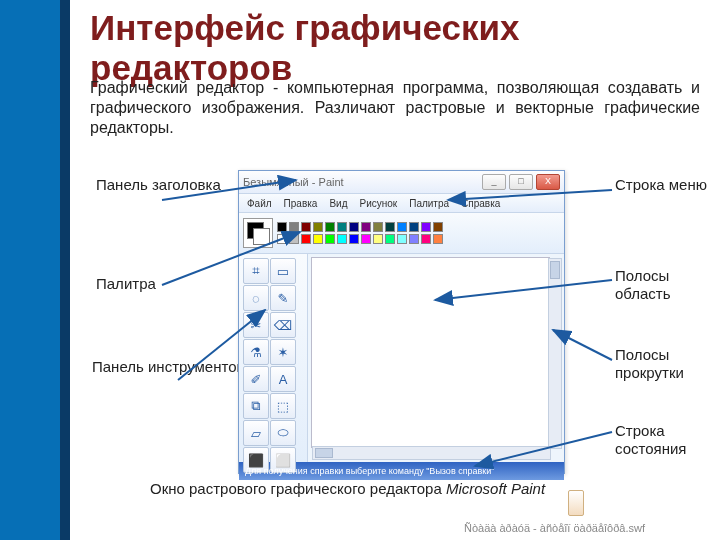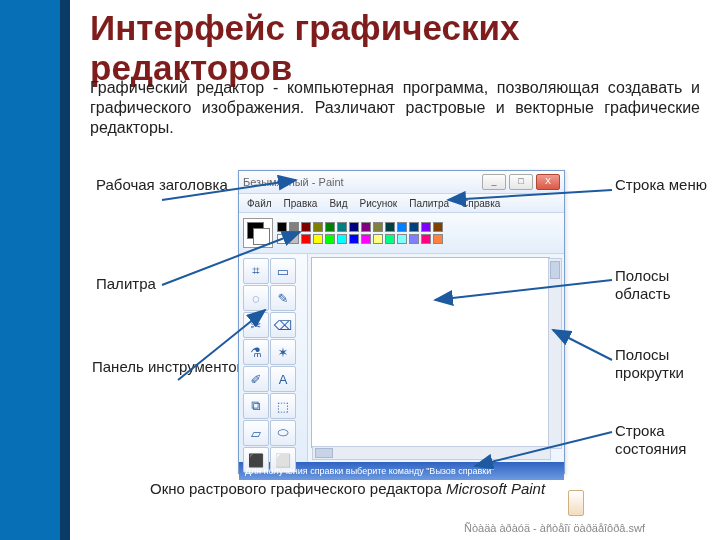--- a/index.html
+++ b/index.html
@@ -184,21 +184,21 @@
   svg.arrows { position:absolute; left:0; top:0; pointer-events:none; }
 </style>
 </head>
 <body>
 
 <div class="left-bar"></div>
 
 <div class="title">Интерфейс графических редакторов</div>
 <div class="desc">Графический редактор - компьютерная программа, позволяющая создавать и графического изображения. Различают растровые и векторные графические редакторы.</div>
 
-<div class="label" style="left:96px; top:176px;">Рабочая заголовка</div>
+<div class="label" style="left:96px; top:176px;">Панель заголовка</div>
 <div class="label" style="left:96px; top:275px;">Палитра</div>
 <div class="label" style="left:92px; top:358px;">Панель инструментов</div>
 
 <div class="label" style="left:615px; top:176px;text-align:center;">Строка меню</div>
 <div class="label" style="left:615px; top:267px;">Полосы область</div>
 <div class="label" style="left:615px; top:346px;">Полосы прокрутки</div>
 <div class="label" style="left:615px; top:422px;">Строка состояния</div>
 
 <div class="paint-window">
   <div class="titlebar">

